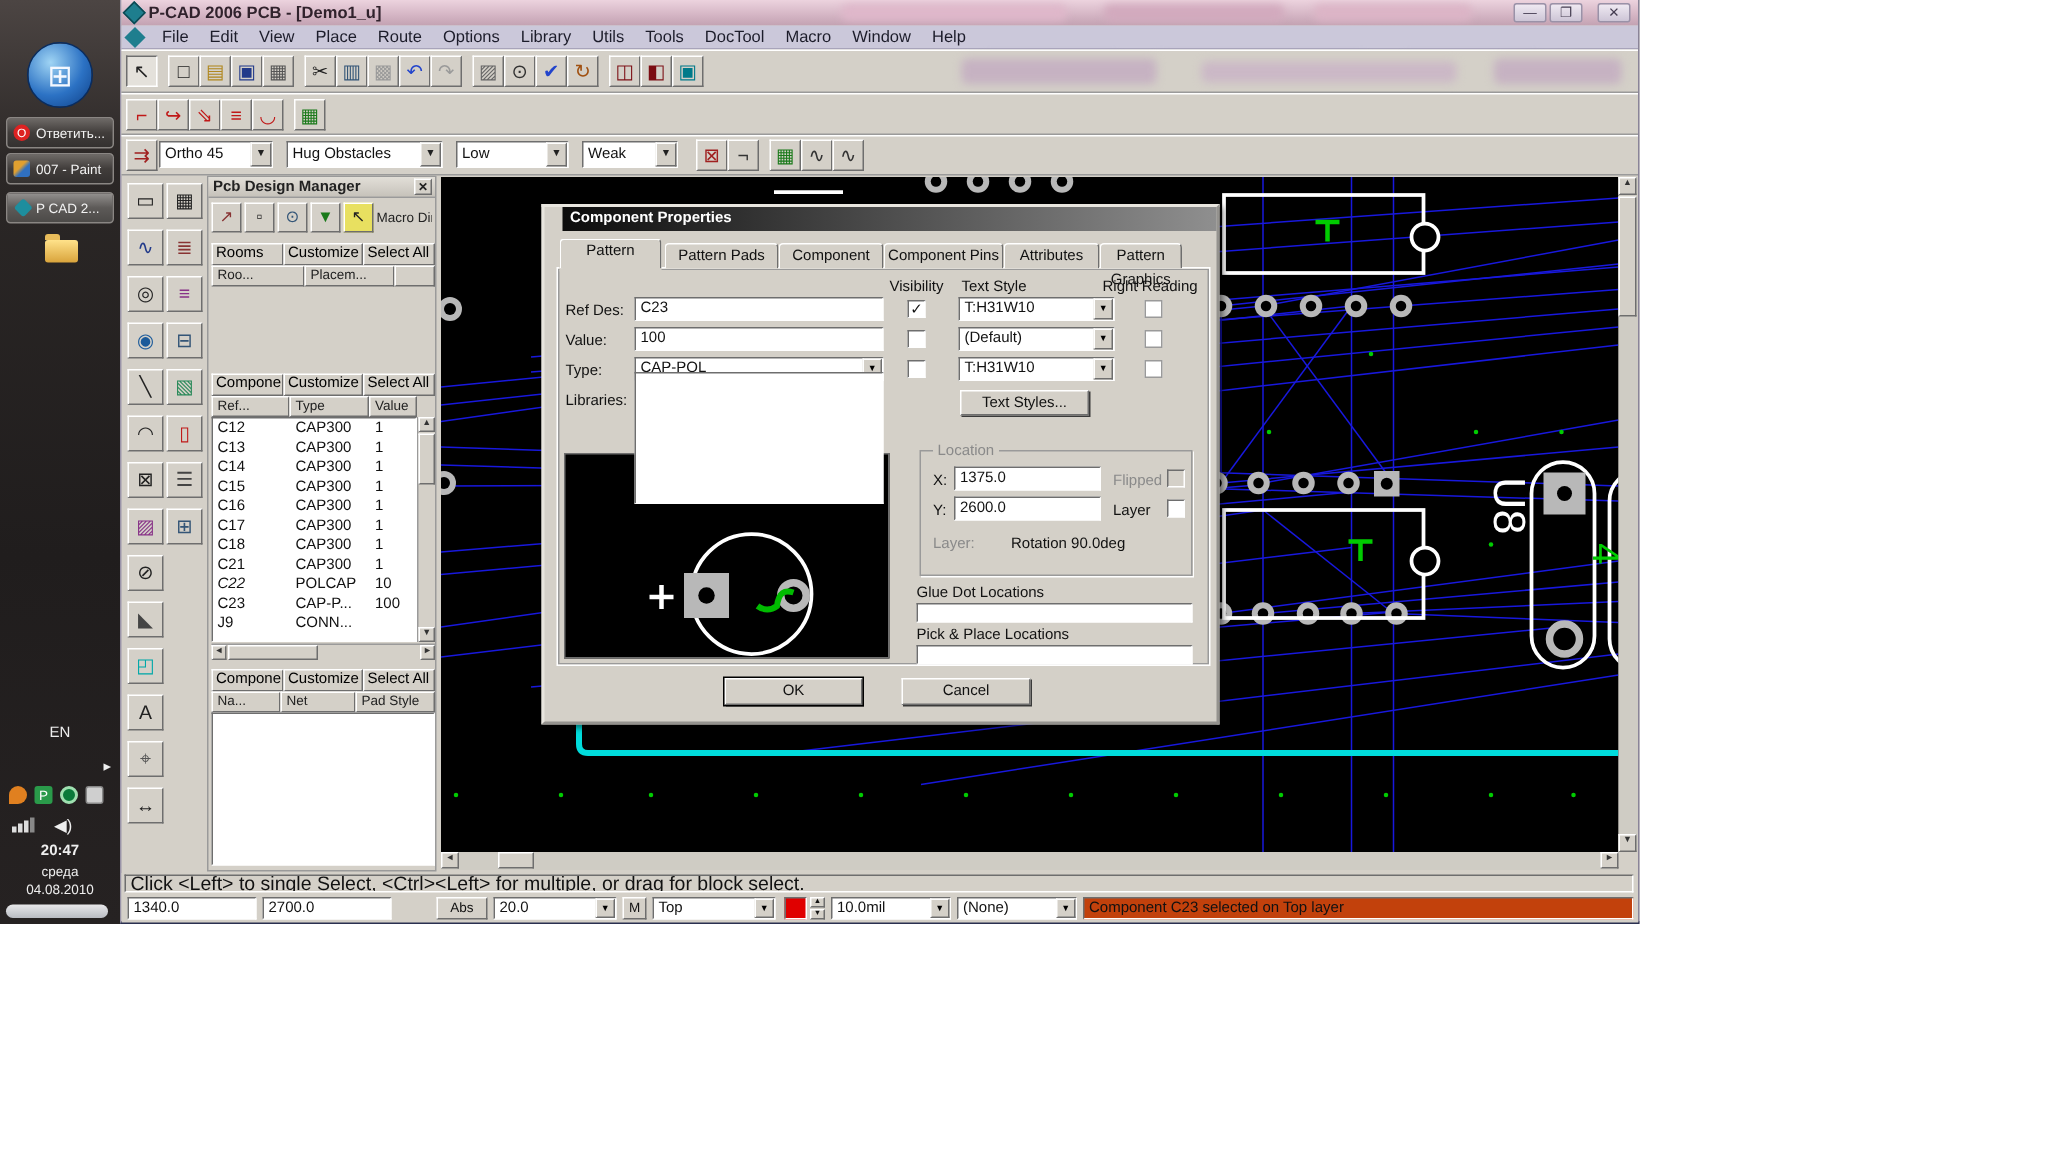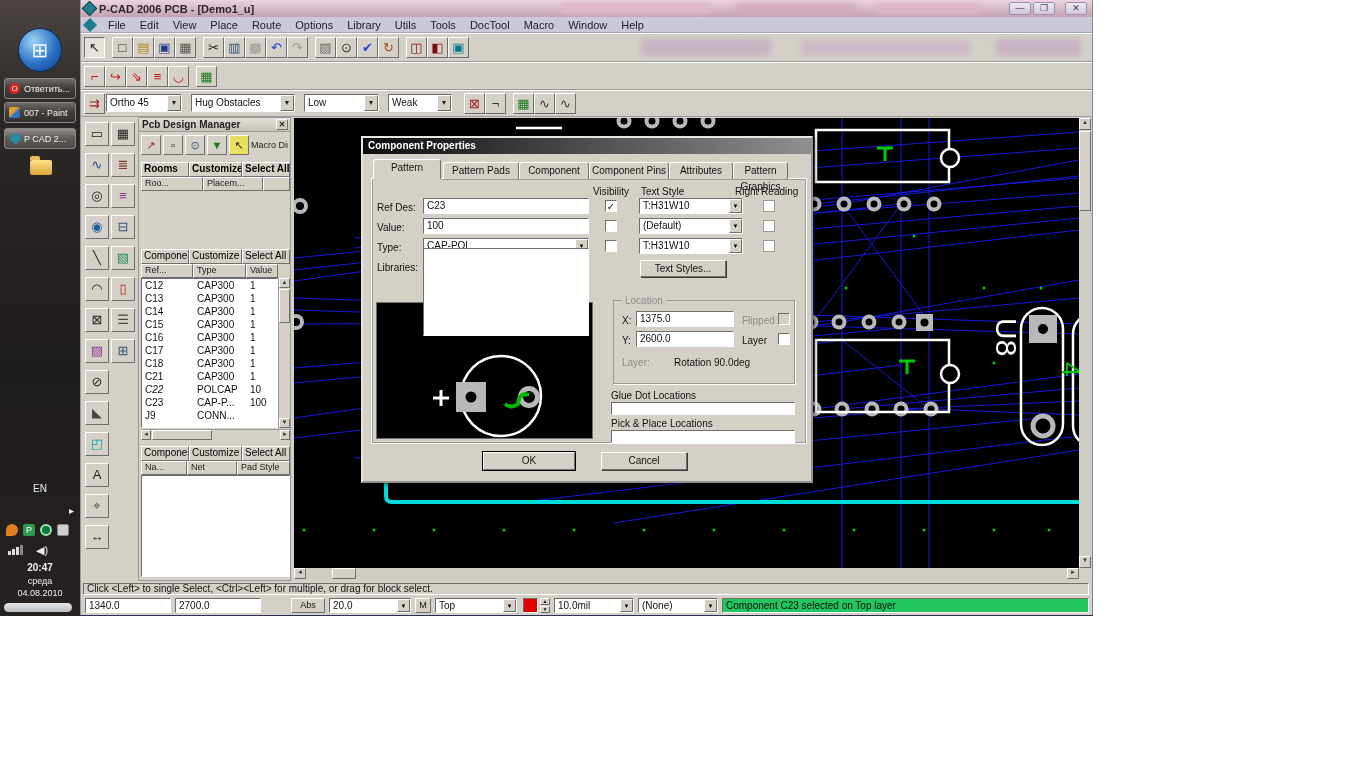--- a/index.html
+++ b/index.html
@@ -86,34 +86,34 @@
 
   
   #canvas-wrap { position:absolute; left:213px; top:118px; width:798px; height:462px; background:#d4d0c8; }
   #pcb-svg { position:absolute; left:0; top:0; background:#000; }
   #cv-vs { position:absolute; left:785px; top:0; width:13px; height:450px; background:#cfccc4; }
   #cv-hs { position:absolute; left:0; top:450px; width:785px; height:12px; background:#cfccc4; }
 
   
   #prompt-bar { position:absolute; left:0; top:582px; width:100%; height:14px; background:#d4d0c8; }
   #prompt-field { position:absolute; left:2px; top:1px; width:1006px; height:12px; background:#d4d0c8;
-    border:1px solid; border-color:#6e6e6e #fff #fff #6e6e6e; font-size:10px; line-height:10px; padding-left:3px; color:#111; white-space:nowrap; overflow:hidden;}
+    border:1px solid; border-color:#6e6e6e #fff #fff #6e6e6e; font-size:13px; line-height:10px; padding-left:3px; color:#111; white-space:nowrap; overflow:hidden;}
   #status-bar { position:absolute; left:0; top:596px; width:100%; height:19px; background:#d4d0c8; font-size:10px; }
   .st-field { position:absolute; top:2px; height:15px; background:#fff; border:1px solid; border-color:#6e6e6e #fff #fff #6e6e6e;
     font-size:10px; line-height:13px; padding-left:3px; color:#111; }
   .st-btn { position:absolute; top:2px; height:15px; background:#d4d0c8; border:1px solid; border-color:#fff #6e6e6e #6e6e6e #fff;
     font-size:9px; line-height:13px; text-align:center; color:#111; }
   .st-combo { position:absolute; top:2px; height:15px; background:#fff; border:1px solid; border-color:#6e6e6e #fff #fff #6e6e6e; }
   .st-combo .cv { position:absolute; left:3px; top:1px; font-size:10px; color:#111; white-space:nowrap; }
   .st-combo .ca { position:absolute; right:0; top:0; width:13px; height:13px; background:#d4d0c8;
     border:1px solid; border-color:#fff #6e6e6e #6e6e6e #fff; font-size:6px; line-height:12px; text-align:center; }
 
   
   #dlg { position:absolute; left:280px; top:136px; width:452px; height:347px; background:#d4d0c8;
-    border:2px outset #e8e5de; box-shadow:2px 2px 4px rgba(0,0,0,.5); z-index:50; font-size:11px; }
+    border:2px outset #e8e5de; box-shadow:2px 2px 4px rgba(0,0,0,.5); z-index:50; font-size:11px;padding-left:12px; }
   #dlg-title { height:16px; background:linear-gradient(90deg,#0c0c0c,#8f8f8f); color:#fff; font-size:10px; font-weight:bold;
     padding:2px 5px; }
   #dlg-frame { position:absolute; left:8px; top:40px; width:436px; height:266px; border:1px solid #fff; box-shadow:0 0 0 1px #9a9a9a inset; background:#d4d0c8; }
   .tab { position:absolute; top:24px; height:17px; background:#d4d0c8; border:1px solid #6e6e6e; border-bottom:none;
     border-top-color:#fff; border-left-color:#fff; border-radius:3px 3px 0 0; text-align:center; font-size:10px; line-height:16px; color:#111; }
   .tab.active { top:21px; height:20px; z-index:5; font-weight:normal; box-shadow:0 2px 0 #d4d0c8; }
   .dlbl { position:absolute; font-size:10px; color:#111; white-space:nowrap; }
   .dlbl.gray { color:#8a8a8a; }
   .dinput { position:absolute; background:#fff; border:1px solid; border-color:#6e6e6e #fff #fff #6e6e6e;
     font-size:10px; line-height:13px; padding-left:3px; color:#111; height:16px; }
@@ -277,21 +277,21 @@
         <span id="dm-toolbtns" style="display:flex; gap:2px;">
             <div class="tb"><span class="g" style="color: rgb(136, 51, 51);">↗</span></div>
             <div class="tb"><span class="g">▫</span></div>
             <div class="tb"><span class="g" style="color: rgb(51, 85, 119);">⊙</span></div>
             <div class="tb"><span class="g" style="color: rgb(26, 122, 26);">▼</span></div>
             <div class="tb" style="background: rgb(232, 224, 96);"><span class="g">↖</span></div>
           </span>
         <span id="dm-filter-label">Macro Dir</span>
       </div>
 
-      <div class="dm-hdr" style="position:absolute; left:2px; top:44px; width:178px;font-weight:bold;">
+      <div class="dm-hdr" style="position:absolute; left:2px; top:44px; width:178px;">
         <div class="hb" style="width:48px;">Rooms</div>
         <div class="hb" style="width:53px;">Customize</div>
         <div class="hb" style="width:48px;">Select All</div>
       </div>
       <div class="dm-cols" style="position:absolute; left:2px; top:59px; width:149px;">
         <div class="cb" style="width:62px;">Roo...</div>
         <div class="cb" style="width:60px;">Placem...</div>
         <div class="cb" style="width:27px;"></div>
       </div>
 
@@ -557,21 +557,21 @@
       <div class="st-btn" style="left:459px; width:10px; height:7px; font-size:5px; line-height:5px;">▲</div>
       <div class="st-btn" style="left:459px; top:10px; width:10px; height:7px; font-size:5px; line-height:5px;">▼</div>
       <div class="st-combo" style="left:473px; width:80px;">
         <span class="cv">10.0mil</span>
           <span class="ca">▼</span>
       </div>
       <div class="st-combo" style="left:557px; width:80px;">
         <span class="cv">(None)</span>
           <span class="ca">▼</span>
       </div>
-      <div class="st-field" style="left:641px; width:367px; background:#22c55e;">Component C23 selected on Top layer</div>
+      <div class="st-field" style="left:641px; width:367px; background:#c2410c;">Component C23 selected on Top layer</div>
     </div>
 
     <div id="dlg">
       <div id="dlg-title">Component Properties</div>
       <div id="dlg-frame"></div>
       <div class="tab active" style="left: 10px; width: 68px;">Pattern</div>
         <div class="tab" style="left: 80px; width: 76px;">Pattern Pads</div>
         <div class="tab" style="left: 156px; width: 70px;">Component</div>
         <div class="tab" style="left: 226px; width: 80px;">Component Pins</div>
         <div class="tab" style="left: 306px; width: 64px;">Attributes</div>

